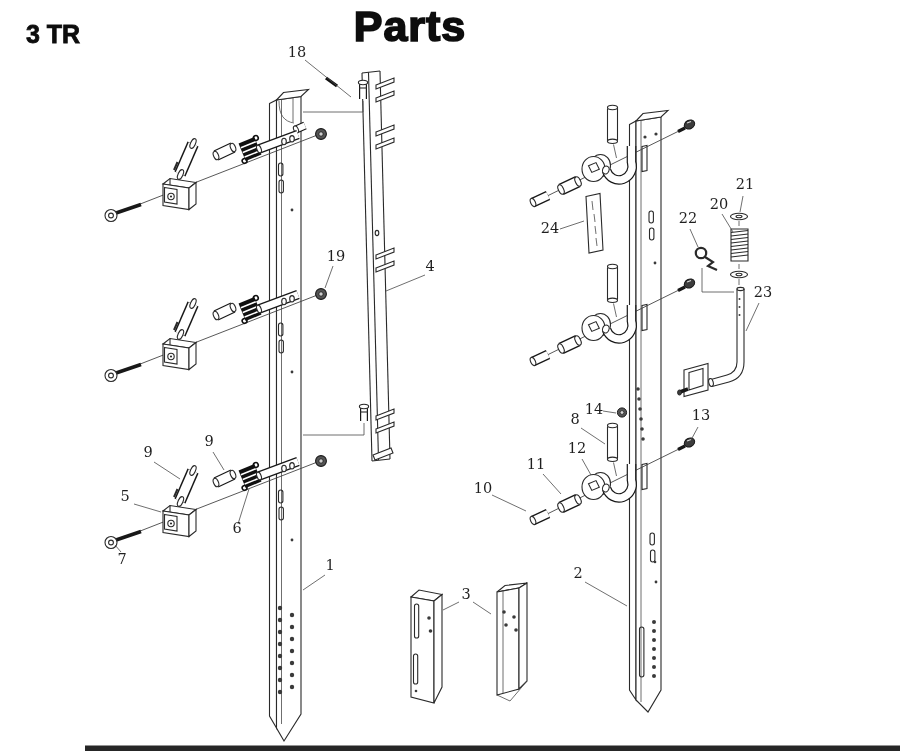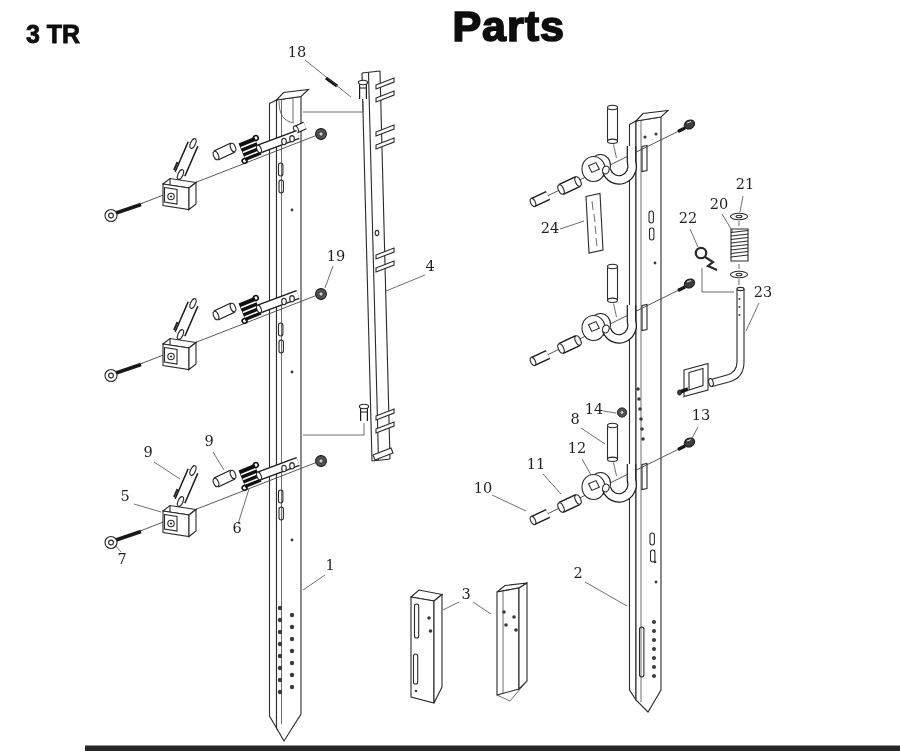--- a/index.html
+++ b/index.html
@@ -1,18 +1,18 @@
 <!DOCTYPE html>
 <html><head>
 <meta charset="utf-8">
 <style>
   html,body{margin:0;padding:0;background:#fff;width:900px;height:751px;overflow:hidden;
     font-family:"Liberation Sans",sans-serif;}
   #stage{position:relative;width:820px;height:751px;background:#ffffff;}
-  .page-title{position:absolute;left:255px;top:2px;width:310px;text-align:right;
+  .page-title{position:absolute;left:255px;top:2px;width:310px;text-align:center;
     font-size:43px;font-weight:bold;color:#0d0d0d;letter-spacing:1px;
     -webkit-text-stroke:1.7px #0d0d0d;font-family:"Liberation Sans",sans-serif;}
   .model-tag{position:absolute;left:26px;top:20px;font-size:25px;font-weight:bold;
     color:#0d0d0d;-webkit-text-stroke:0.8px #0d0d0d;}
   svg{position:absolute;left:0;top:0;}
   .wp{fill:#ffffff;stroke:#2a2a2a;stroke-width:1.1;}
   .ln{fill:none;stroke:#2a2a2a;stroke-width:1.1;}
   .thin{fill:none;stroke:#4a4a4a;stroke-width:0.8;}
   .axis{fill:none;stroke:#454545;stroke-width:0.9;}
   .dark{fill:#181818;stroke:none;}

